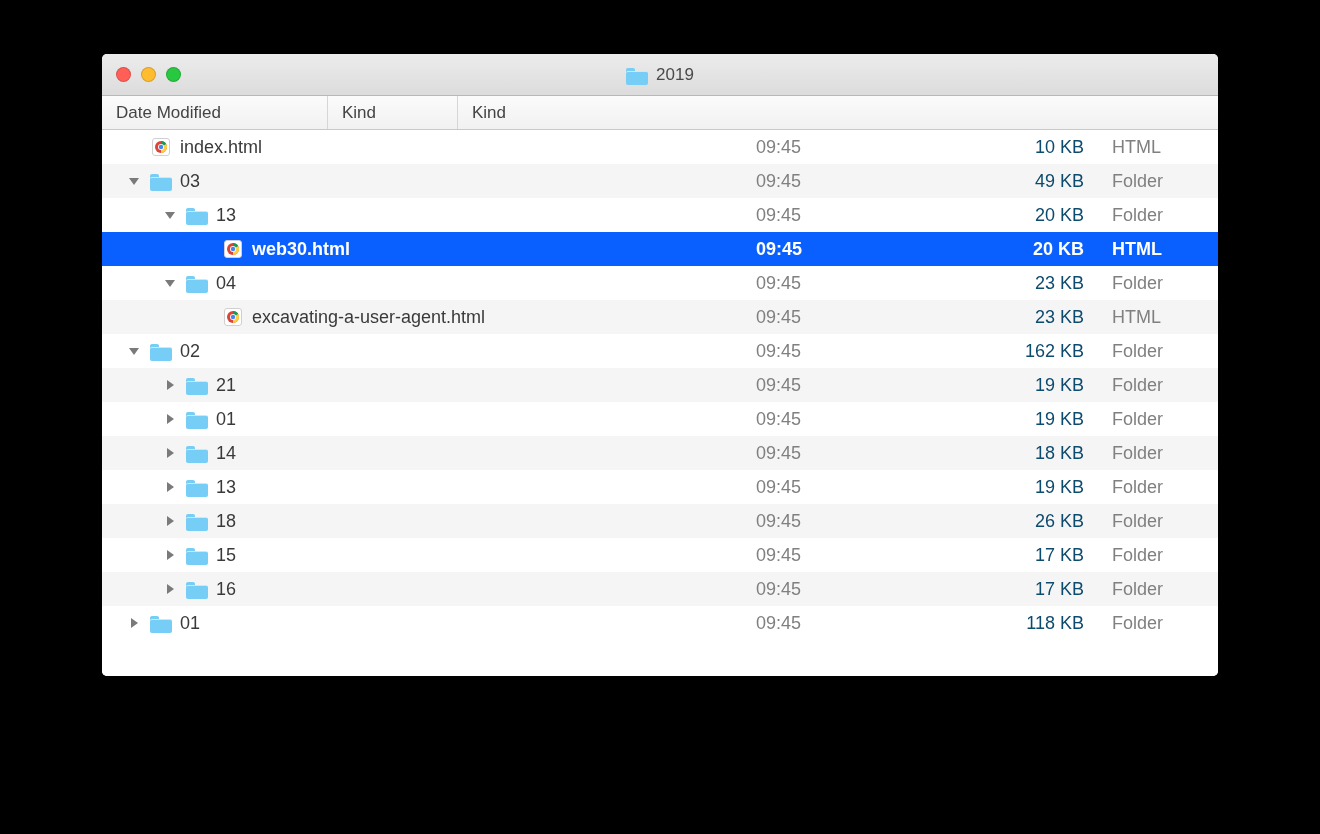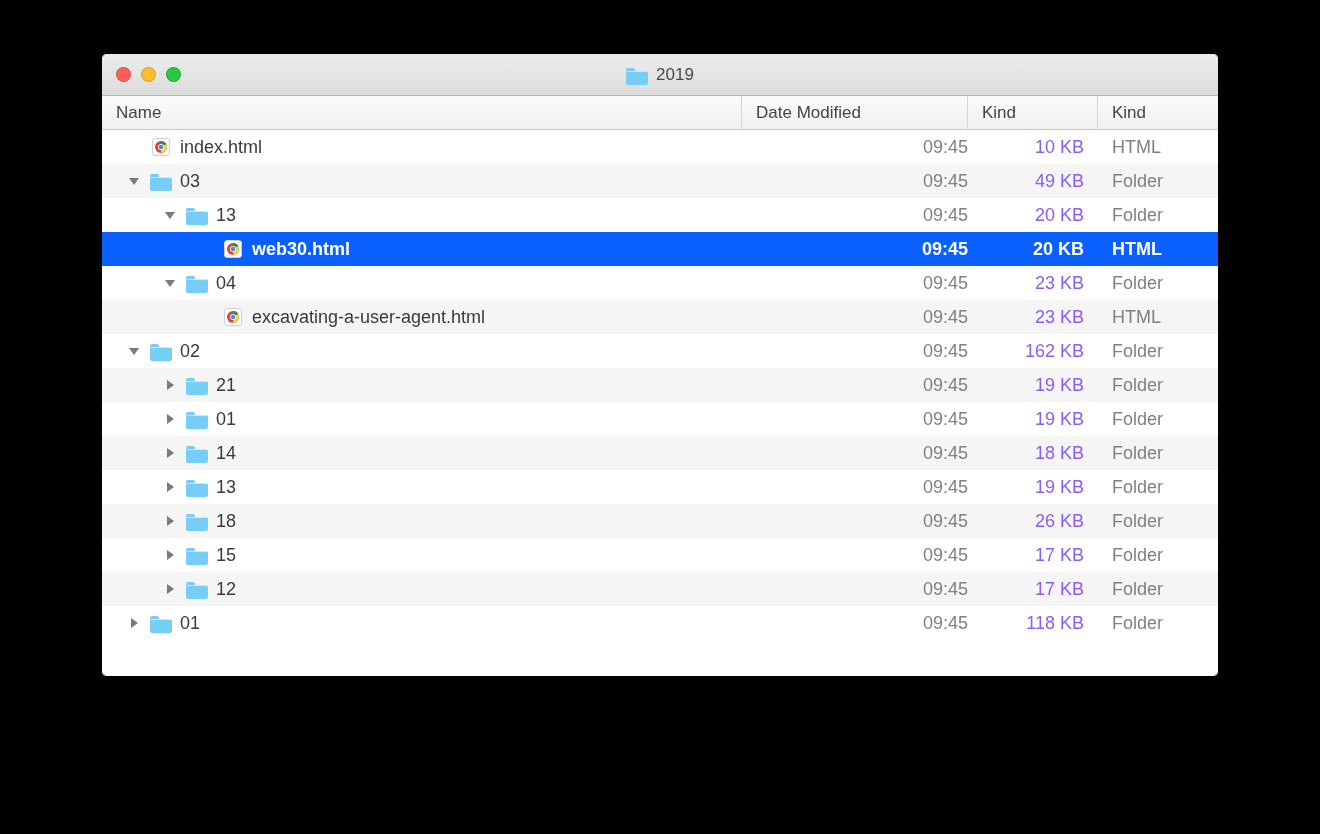--- a/index.html
+++ b/index.html
@@ -94,22 +94,22 @@
   }
   .row:nth-child(odd) { background: #ffffff; }
   .row:nth-child(even) { background: #f5f5f5; }
   .row.selected {
     background: #0a60ff !important;
     color: #fff;
     font-weight: 600;
   }
   .row.selected .c-date, .row.selected .c-size, .row.selected .c-kind { color:#fff; }
   .c-name { flex: 1 1 auto; display: flex; align-items: center; height:100%; overflow:hidden;margin-left:12px; }
-  .c-date { width: 226px; padding-left: 14px; color: #808080; text-align: right; }
-  .c-size { width: 130px; padding-right: 14px; color: #8b5cf6; text-align: right; }
+  .c-date { width: 226px; padding-left: 14px; color: #808080; }
+  .c-size { width: 130px; padding-right: 14px; color: #0c4a6e; text-align: right; }
   .c-kind { width: 120px; padding-left: 14px; color: #808080; }
   .disc {
     width: 12px; height: 12px;
     display: inline-block;
     flex: none;
     position: relative;
   }
   .disc svg { display:block; }
   .disc.blank { visibility: hidden; }
   .indent { display:inline-block; flex:none; }
@@ -140,21 +140,20 @@
       <div class="tl yel"></div>
       <div class="tl grn"></div>
     </div>
     <div class="titlecenter">
       <span class="ficon"></span>
       <span class="title-text">2019</span>
     </div>
   </div>
 
   <div class="cols">
-    <div class="col-name">Name</div>
     <div class="col-date">Date Modified</div>
     <div class="col-size">Kind</div>
     <div class="col-kind">Kind</div>
   </div>
 
   <div class="rows" id="rows">
       <div class="row">
         <div class="c-name">
           <span class="indent" style="width: 14px;"></span>
           <span class="indent" style="width: 0px;"></span>
@@ -419,21 +418,21 @@
           <span class="indent" style="width: 36px;"></span>
           <span class="disc">
             <svg width="12" height="12">
               <polygon points="3,1 10,6 3,11" fill="#7a7a7a"></polygon>
             </svg>
           </span>
           <span class="indent" style="width: 10px;"></span>
           <span class="rowicon">
             <span class="ficon"></span>
           </span>
-          <span>12</span>
+          <span>16</span>
         </div>
         <div class="c-date">09:45</div>
         <div class="c-size">17 KB</div>
         <div class="c-kind">Folder</div>
       </div>
       <div class="row">
         <div class="c-name">
           <span class="indent" style="width: 14px;"></span>
           <span class="indent" style="width: 0px;"></span>
           <span class="disc">

